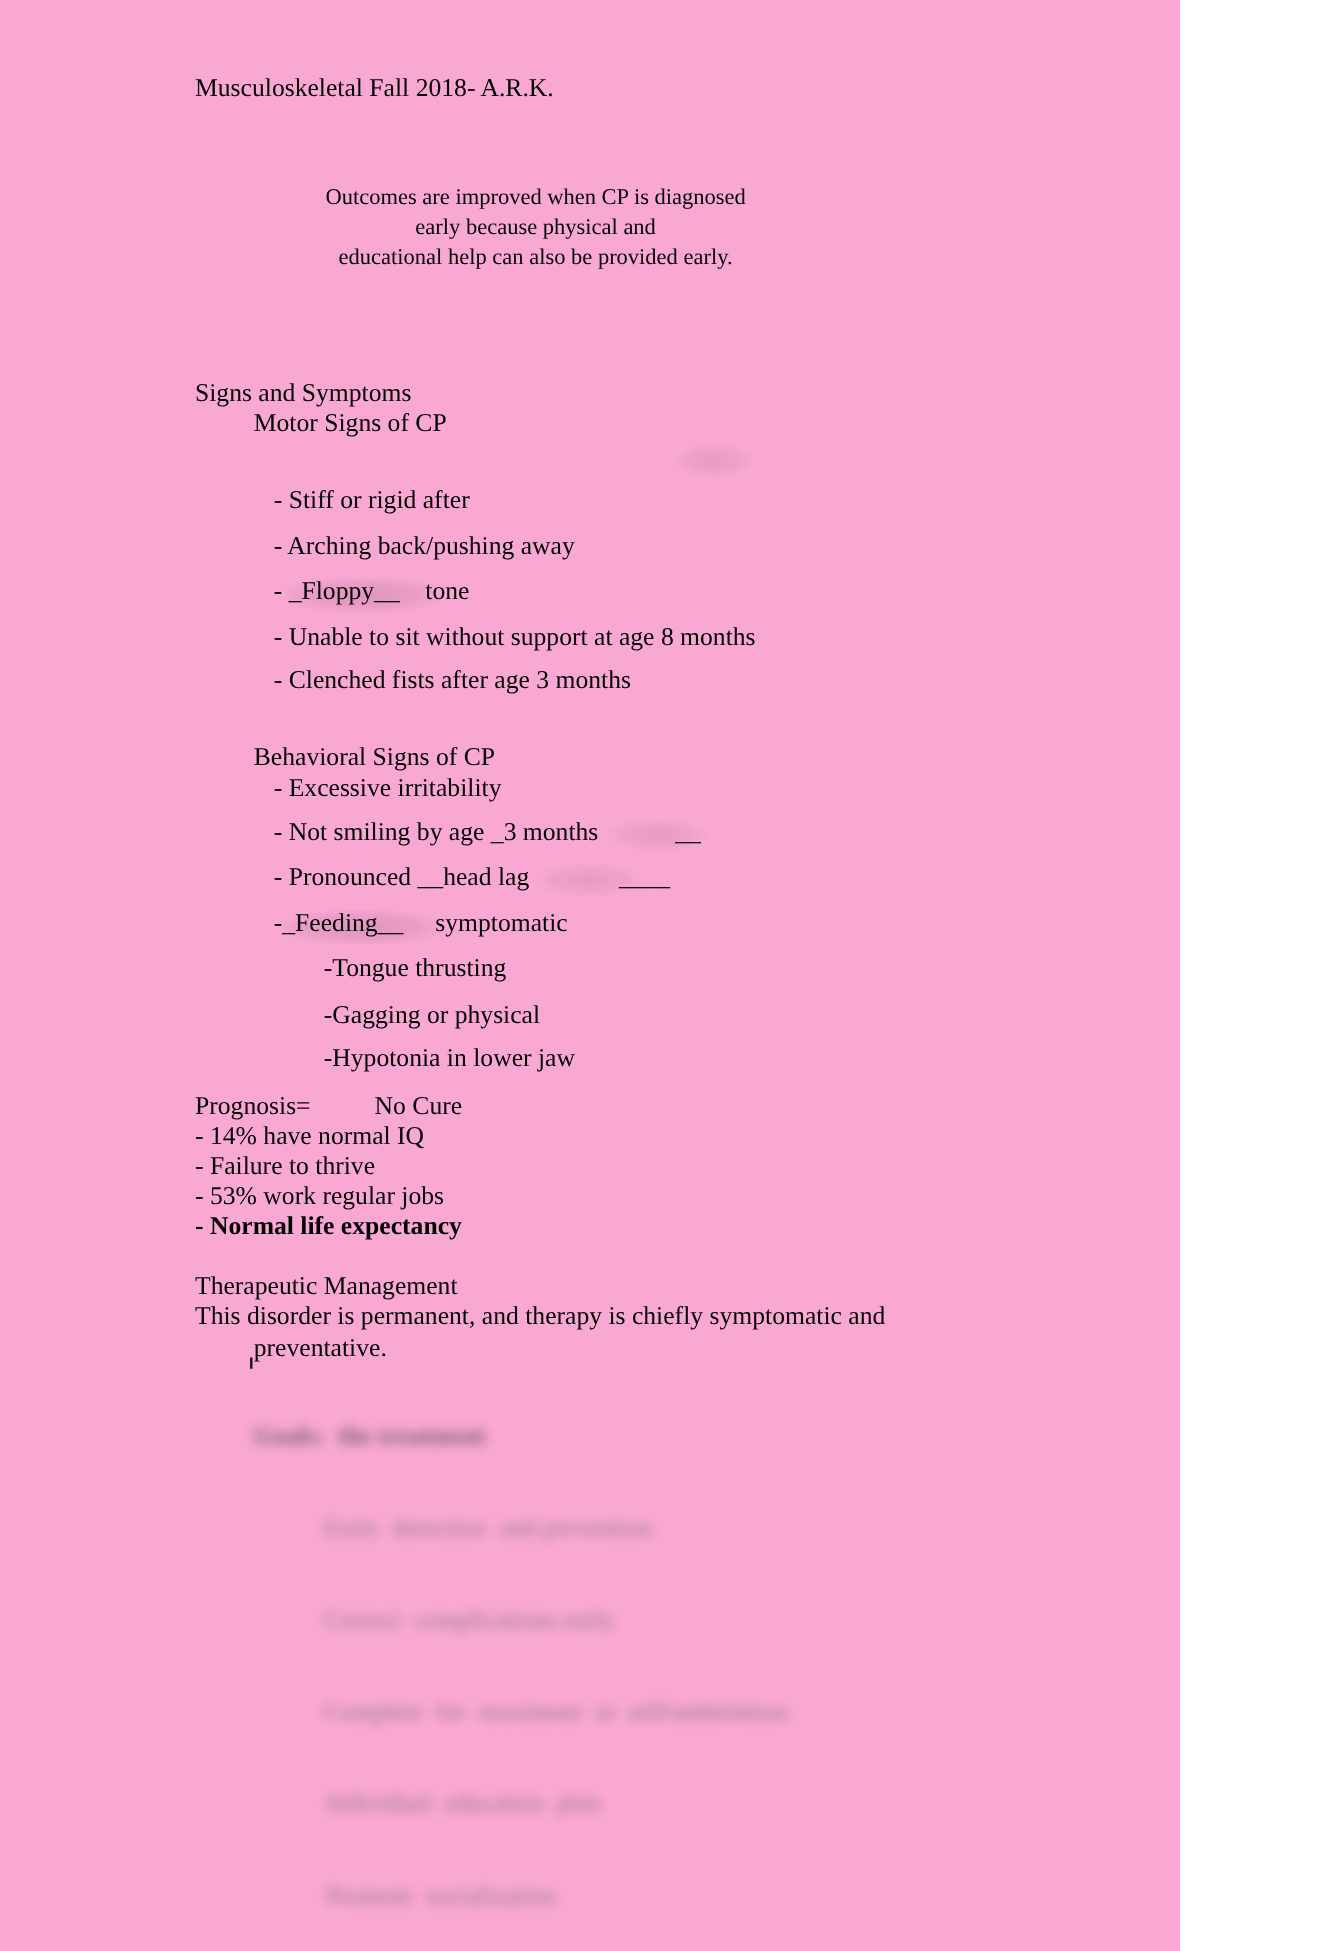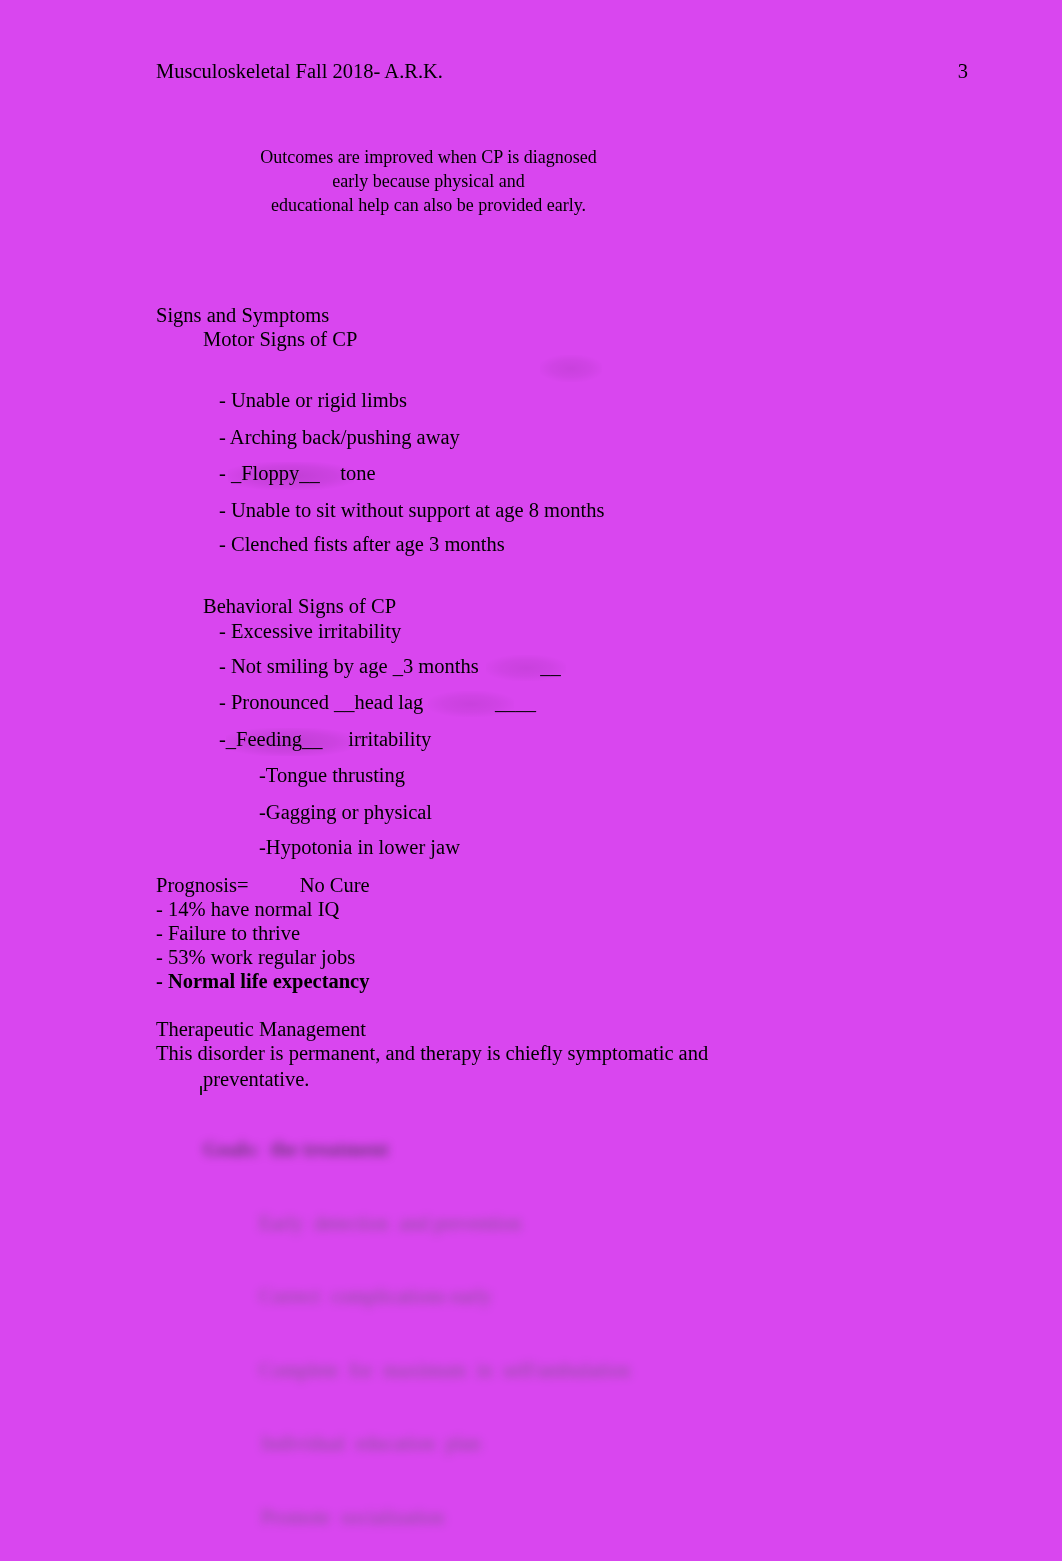--- a/index.html
+++ b/index.html
@@ -7,23 +7,23 @@
     padding: 0;
     background: #ffffff;
   }
   body {
     font-family: "Liberation Serif", "DejaVu Serif", serif;
     color: #000000;
     -webkit-font-smoothing: antialiased;
   }
   .page {
     position: relative;
-    width: 1062px;
+    width: 944px;
     height: 1561px;
-    background: #d946ef;
+    background: #f9a8d4;
     overflow: hidden;
   }
 
   
   .header {
     position: absolute;
     left: 156px;
     top: 60px;
     width: 812px;
     display: flex;
@@ -121,21 +121,21 @@
     <span class="title-line">early because physical and</span>
     <span class="title-line">educational help can also be provided early.</span>
   </div>
 
   <div class="tline lvl0" style="top:304px;">Signs and Symptoms</div>
 
   <div class="tline lvl1" style="top:328px;">Motor Signs of CP</div>
 
   <div class="smudge" style="left:540px; top:355px; width:62px; height:27px;"></div>
 
-  <div class="tline lvl2" style="top:389px;">- Unable or rigid limbs</div>
+  <div class="tline lvl2" style="top:389px;">- Stiff or rigid after</div>
 
   <div class="tline lvl2" style="top:426px;">- Arching back/pushing away</div>
 
   <div class="smudge strong" style="left:228px; top:462px; width:126px; height:28px;"></div>
   <div class="tline lvl2" style="top:462px;">- _Floppy__    tone</div>
 
   <div class="tline lvl2" style="top:499px;">- Unable to sit without support at age 8 months</div>
 
   <div class="tline lvl2" style="top:533px;">- Clenched fists after age 3 months</div>
 
@@ -143,21 +143,21 @@
 
   <div class="tline lvl2" style="top:620px;">- Excessive irritability</div>
 
   <div class="smudge" style="left:486px; top:655px; width:80px; height:26px;"></div>
   <div class="tline lvl2" style="top:655px;">- Not smiling by age _3 months            __</div>
 
   <div class="smudge" style="left:428px; top:691px; width:86px; height:26px;"></div>
   <div class="tline lvl2" style="top:691px;">- Pronounced __head lag              ____</div>
 
   <div class="smudge strong" style="left:226px; top:728px; width:128px; height:28px;"></div>
-  <div class="tline lvl2" style="top:728px;">-_Feeding__     irritability</div>
+  <div class="tline lvl2" style="top:728px;">-_Feeding__     symptomatic</div>
 
   <div class="tline lvl3" style="top:764px;">-Tongue thrusting</div>
   <div class="tline lvl3" style="top:801px;">-Gagging or physical</div>
   <div class="tline lvl3" style="top:836px;">-Hypotonia in lower jaw</div>
 
   <div class="tline lvl0" style="top:874px;">Prognosis=          No Cure</div>
   <div class="tline lvl0" style="top:898px;">- 14% have normal IQ</div>
   <div class="tline lvl0" style="top:922px;">- Failure to thrive</div>
   <div class="tline lvl0" style="top:946px;">- 53% work regular jobs</div>
   <div class="tline lvl0" style="top:970px;font-weight:bold;">- Normal life expectancy</div>

